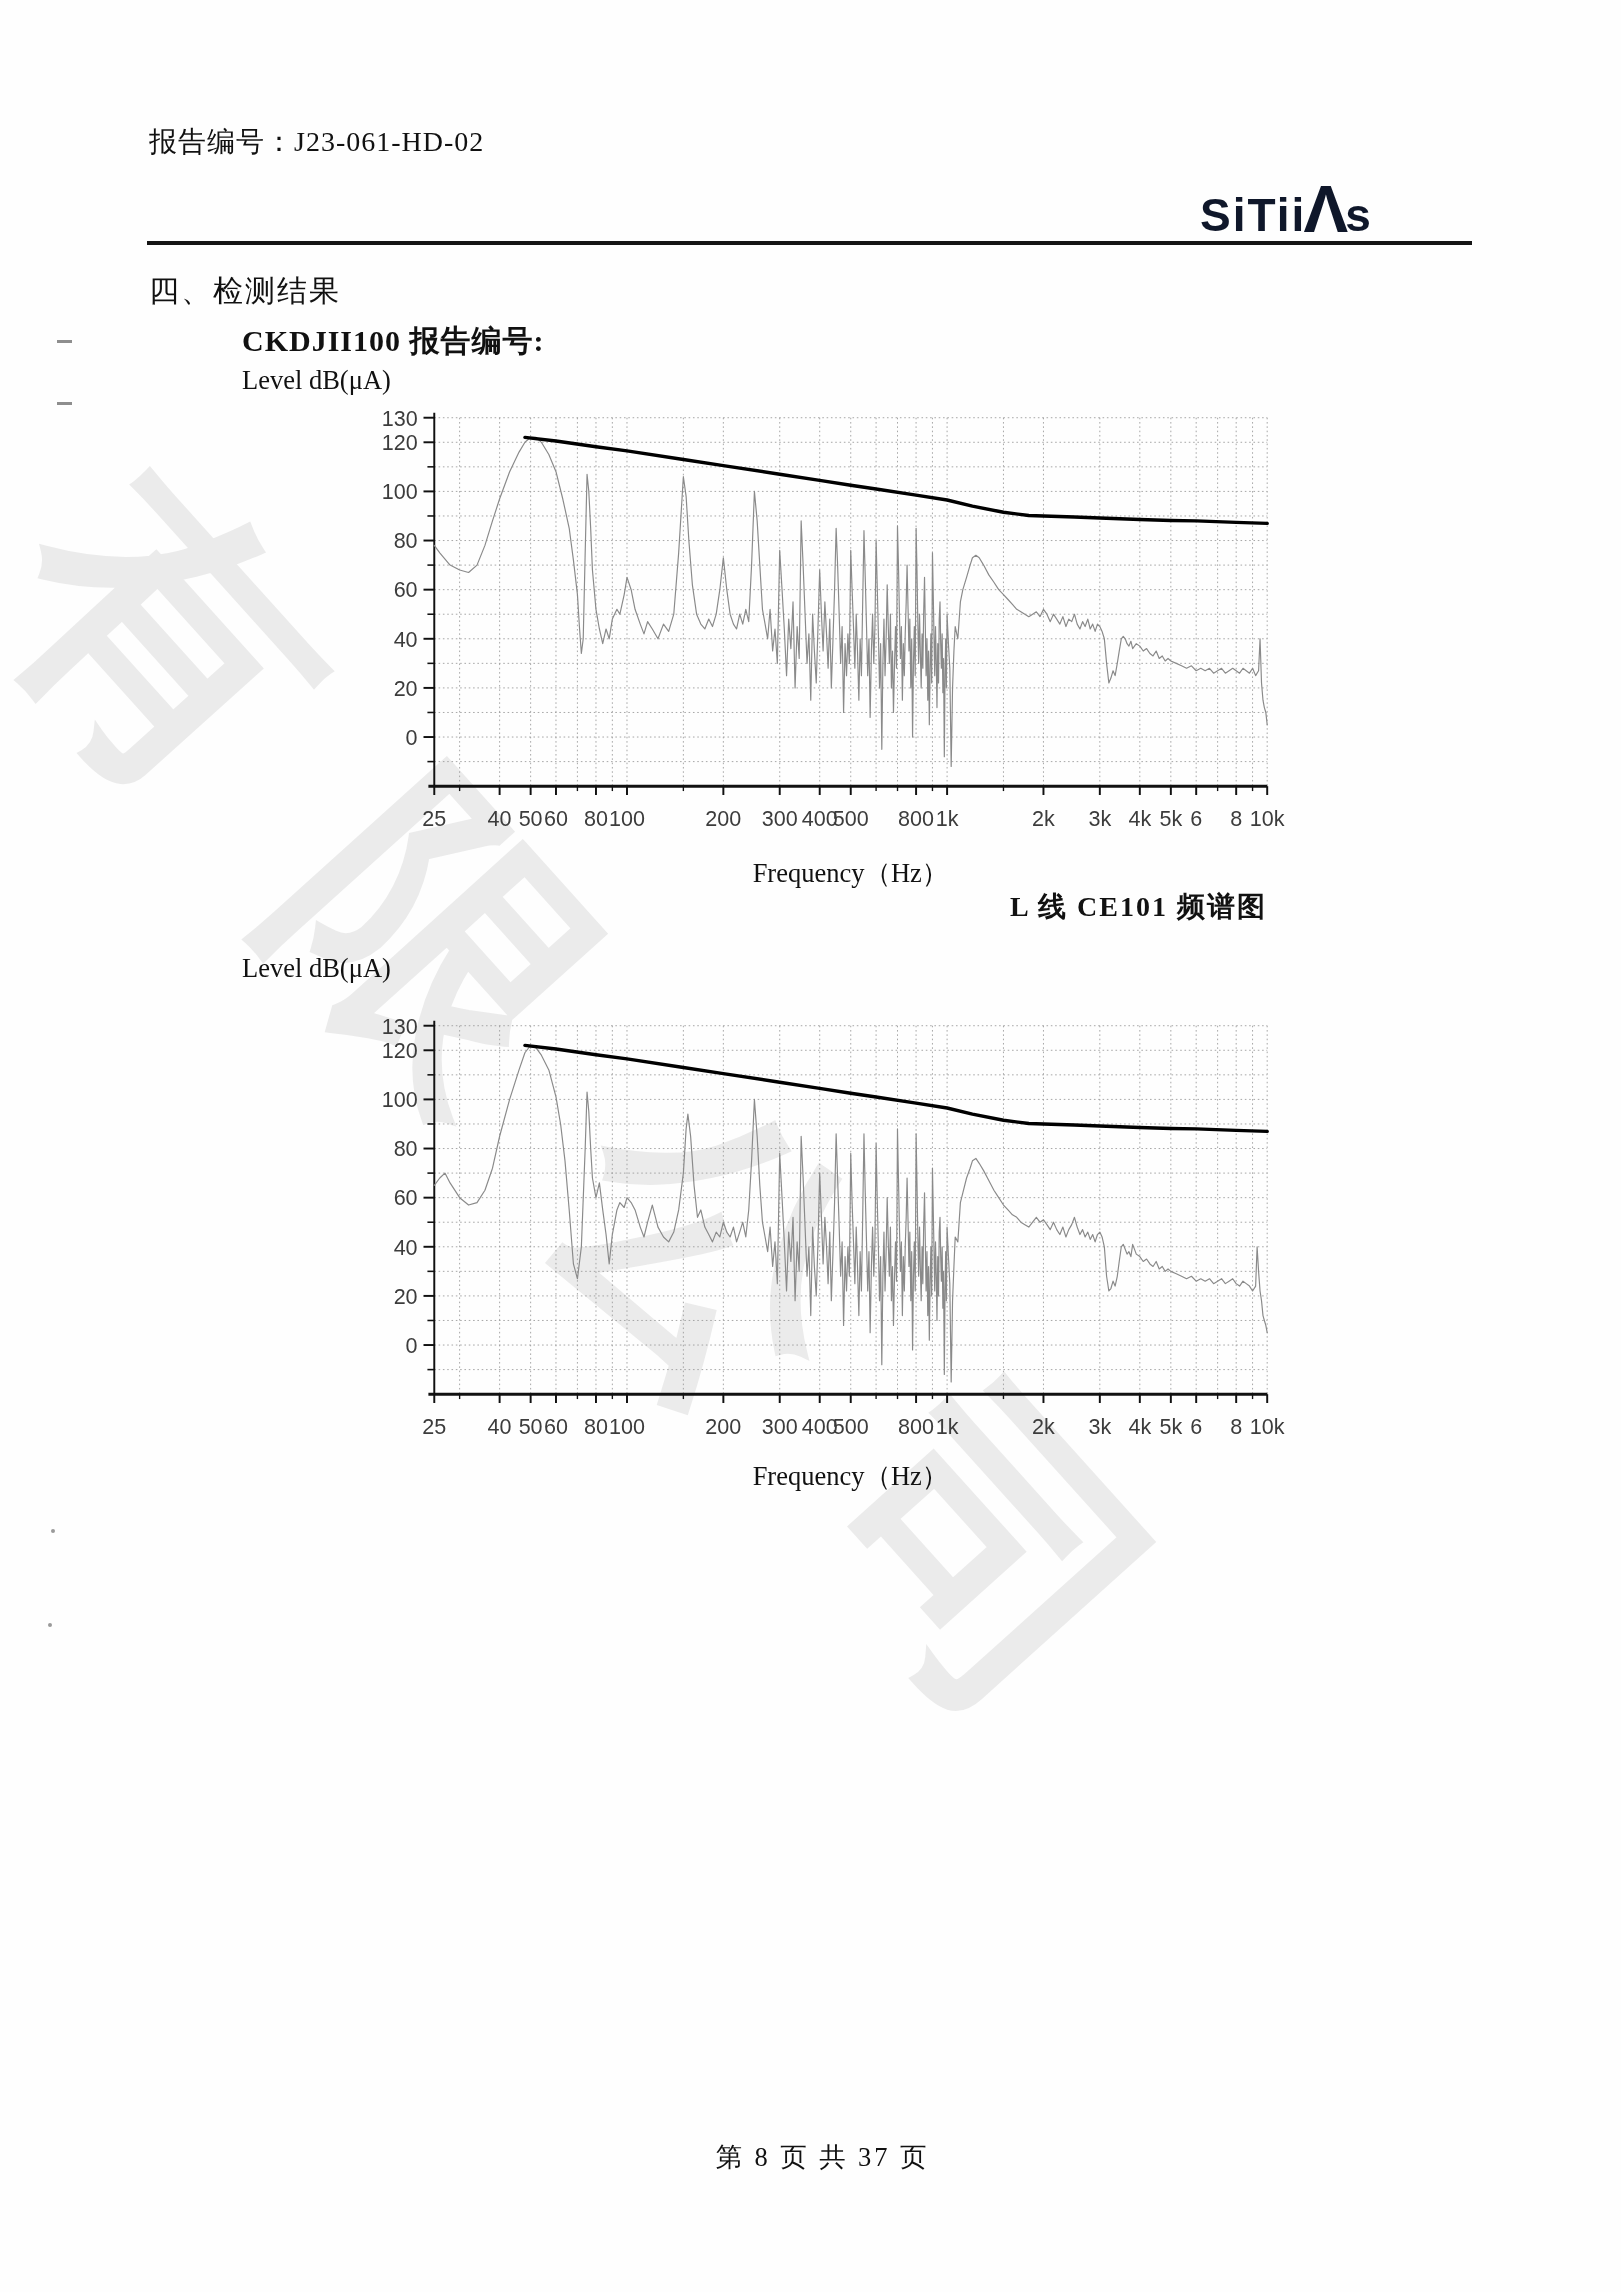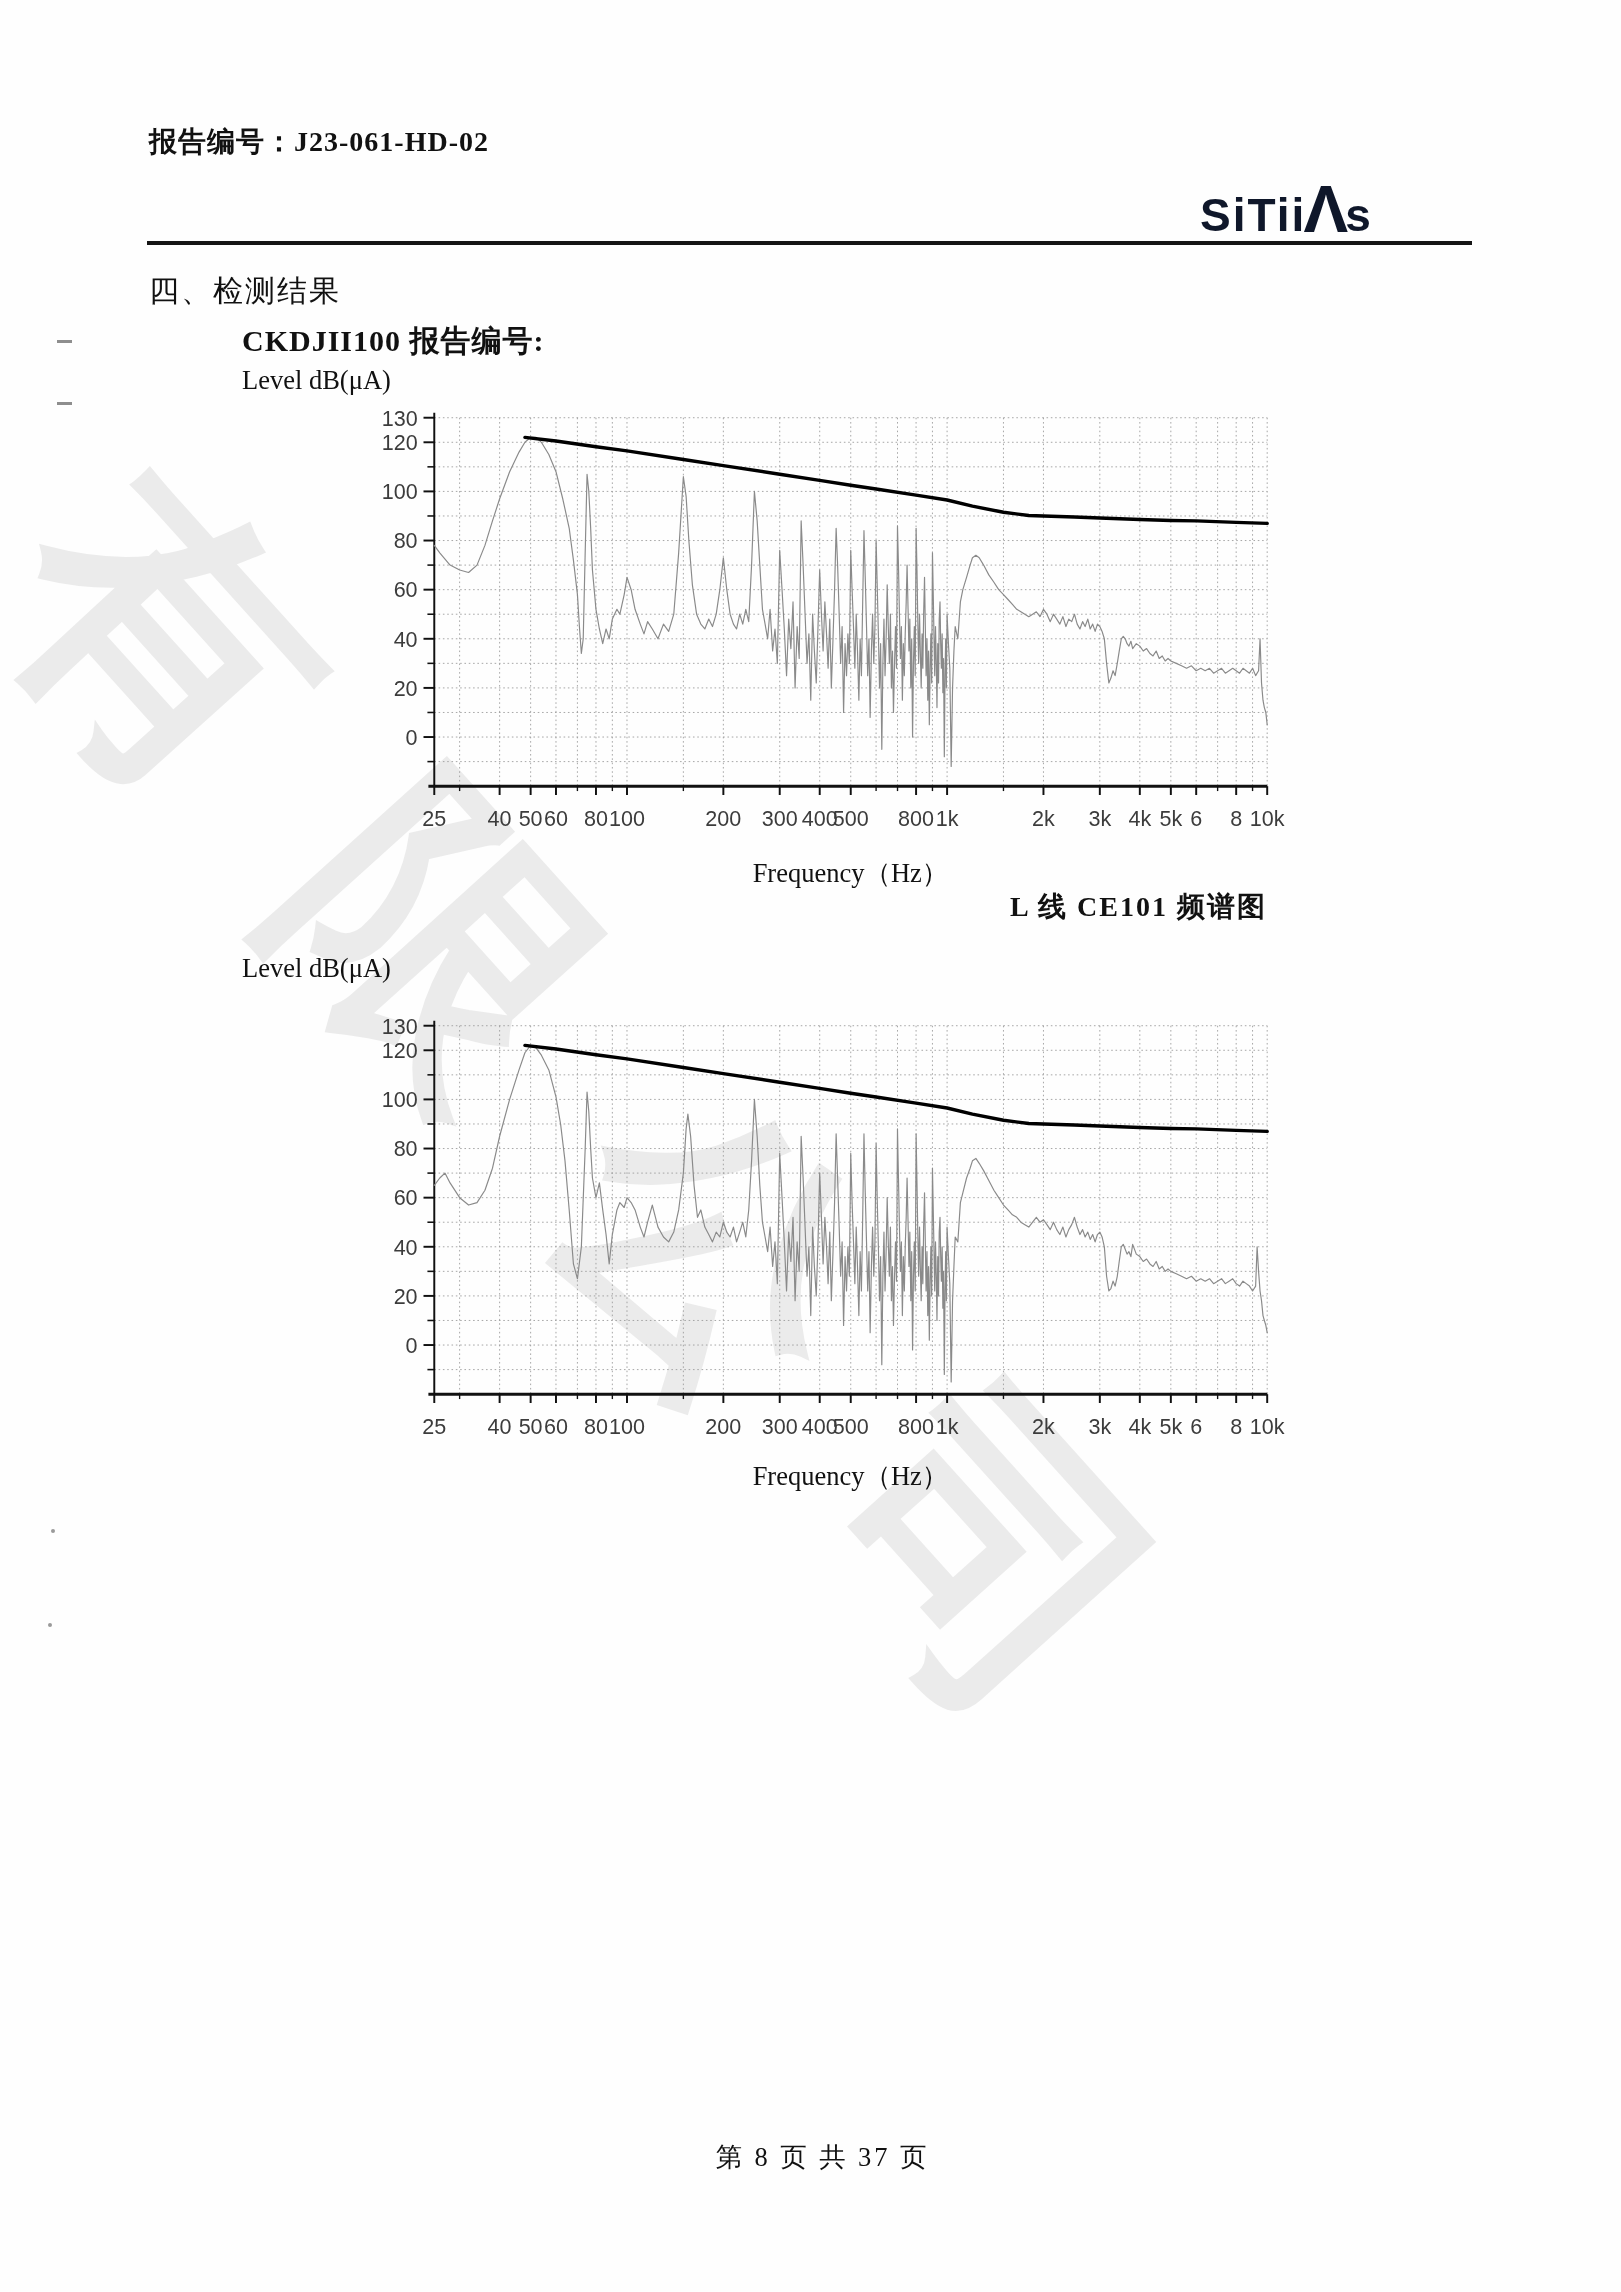--- a/index.html
+++ b/index.html
@@ -1,19 +1,19 @@
 <!DOCTYPE html>
 <html><head>
 <meta charset="utf-8">
 <style>
   html,body{margin:0;padding:0;background:#ffffff;}
   .page{position:relative;width:1621px;height:2293px;background:#fefefe;overflow:hidden;
         font-family:"Liberation Serif",serif;color:#111;}
   .abs{position:absolute;}
-  .report-no{left:149px;top:123px;font-size:28px;font-weight:bold;letter-spacing:1px;}
+  .report-no{left:149px;top:123px;font-size:28px;font-weight:normal;letter-spacing:1px;}
   .logo{left:1200px;top:171px;display:flex;align-items:flex-end;
         font-family:"Liberation Sans",sans-serif;font-weight:900;color:#0f172a;line-height:1;}
   .logo .lg{font-size:46px;letter-spacing:2px;}
   .logo .bigA{font-size:67px;margin:0 -2.9px;transform:translateY(3.9px);}
   .hrule{left:147px;top:241px;width:1325px;height:3.9px;background:#151515;}
   .sec-title{left:149px;top:271px;font-size:30px;font-weight:normal;letter-spacing:2px;}
   .sub-title{left:242px;top:321px;font-size:30px;font-weight:bold;letter-spacing:1px;}
   .ylab1{left:242px;top:365px;font-size:26.5px;}
   .ylab2{left:242px;top:953px;font-size:26.5px;}
   .chartbox{left:382px;width:912px;height:439px;}

